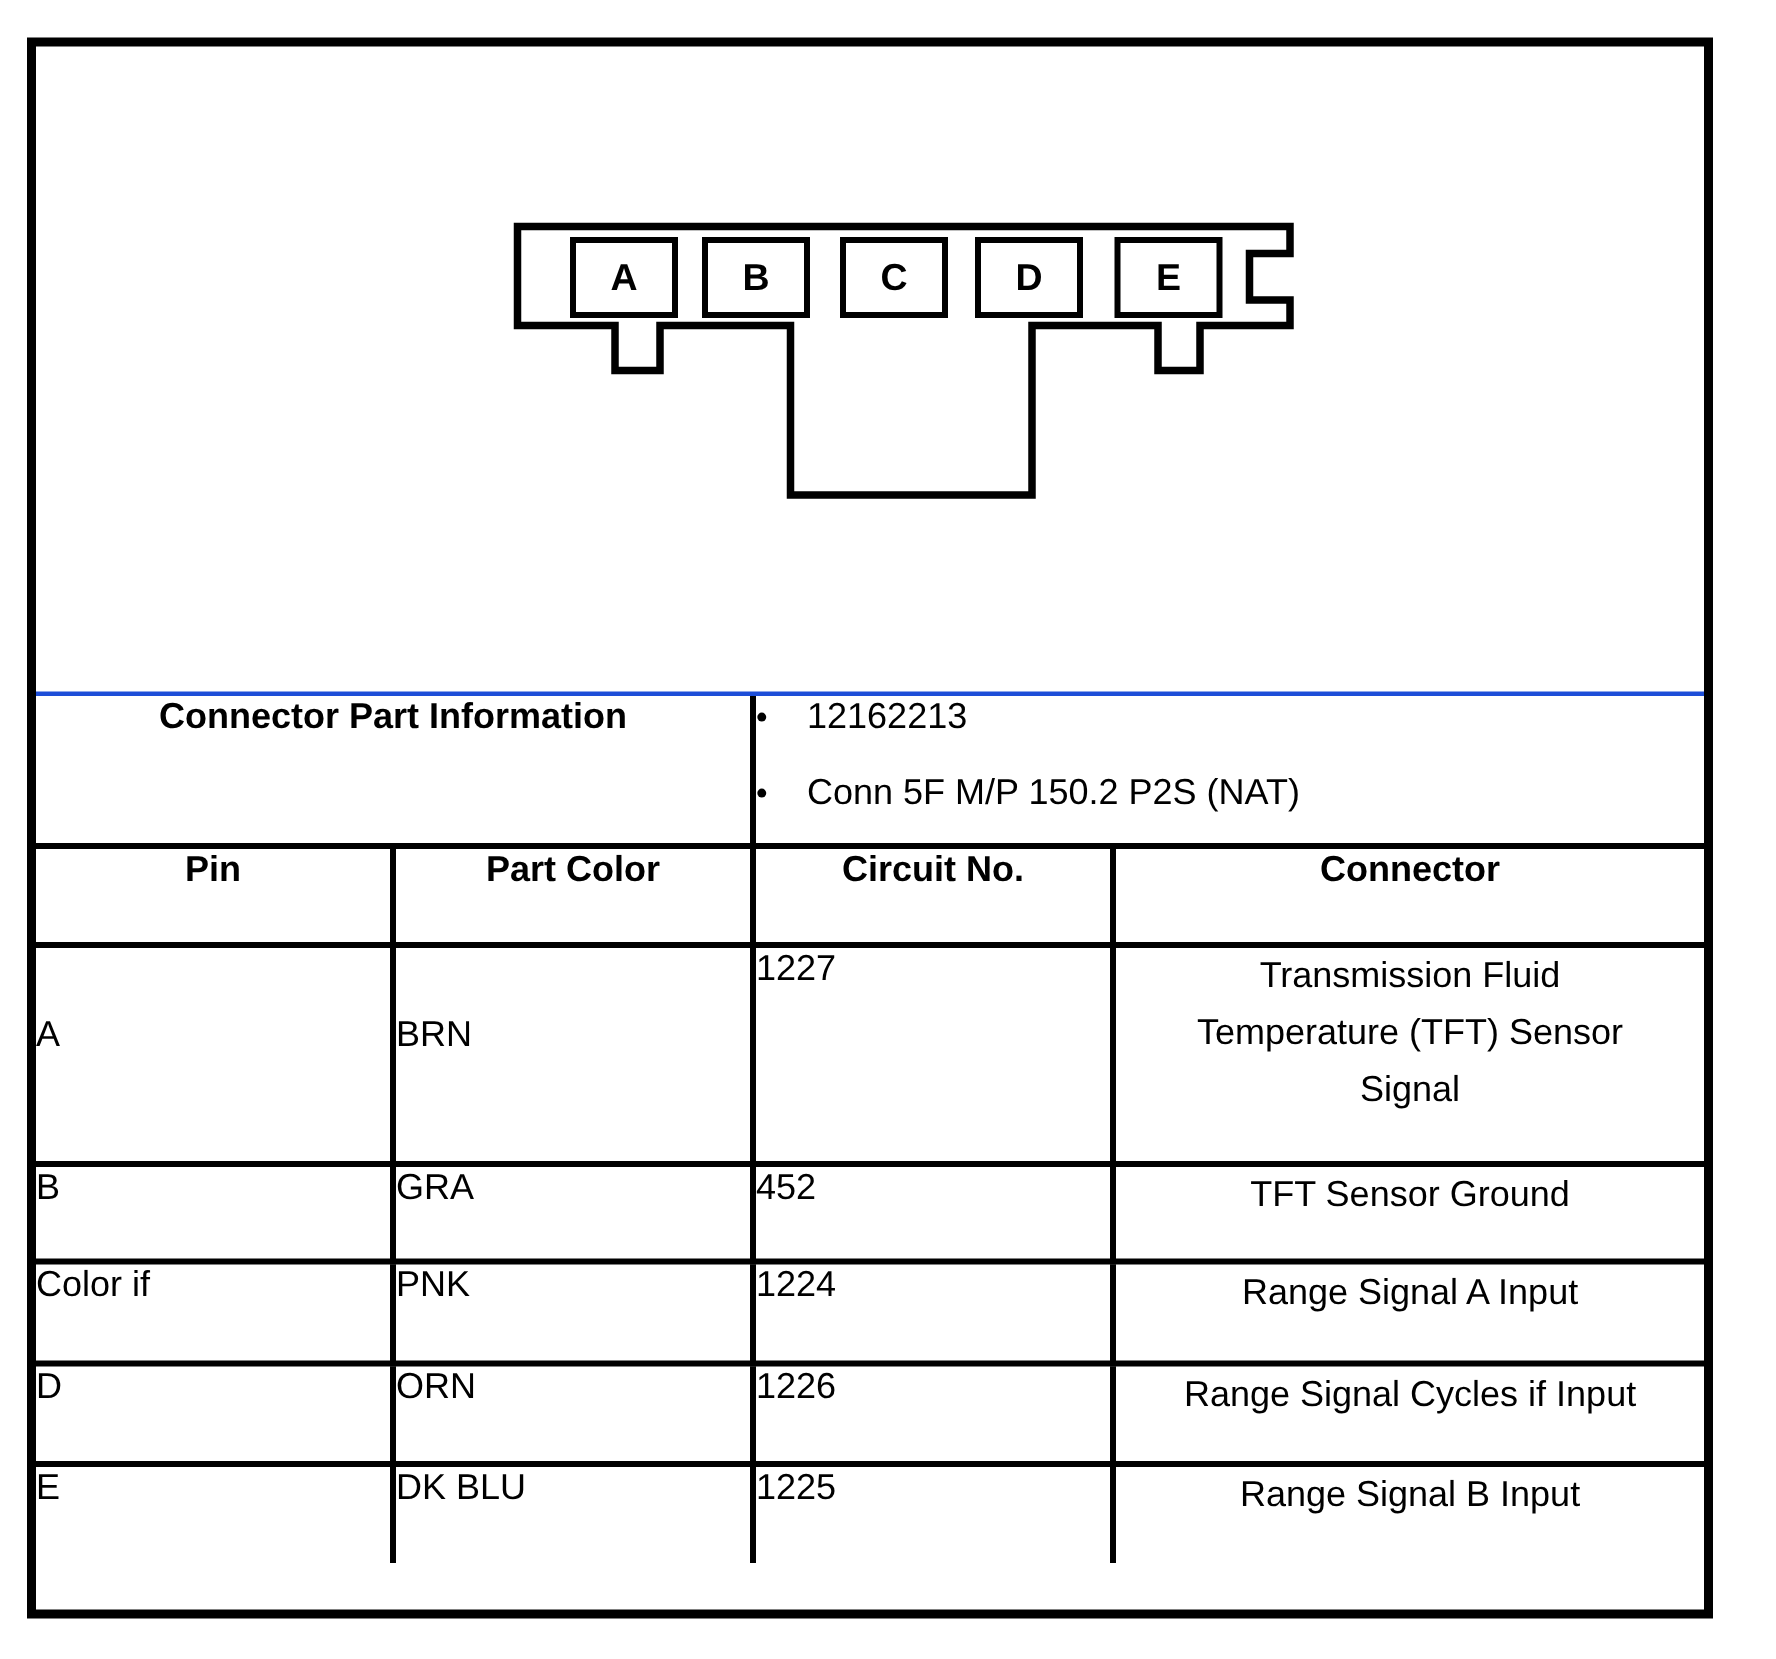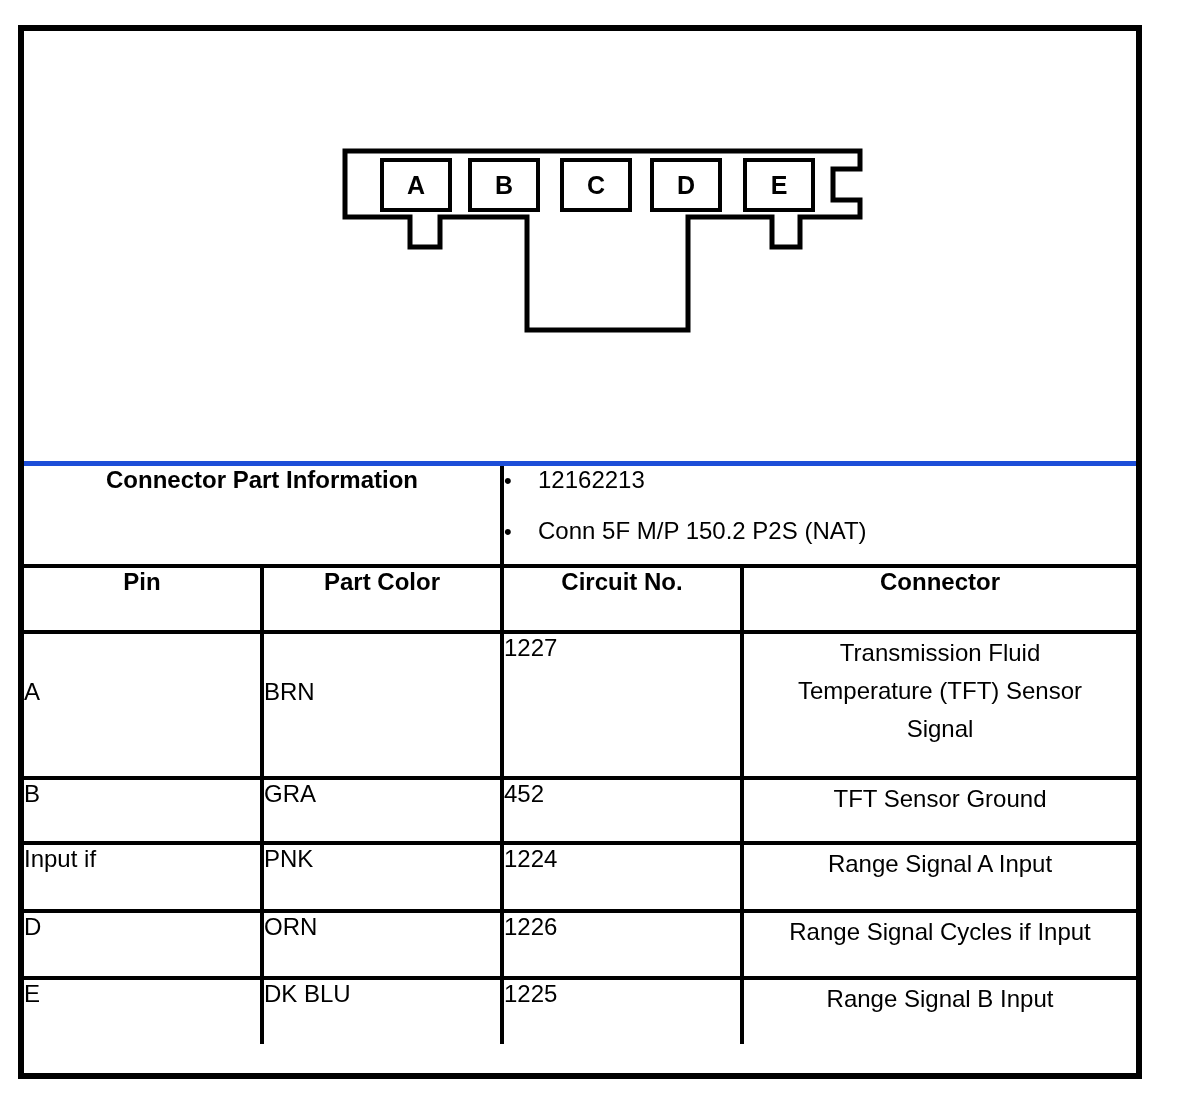--- a/index.html
+++ b/index.html
@@ -50,21 +50,21 @@
   .pin-b { left: 468px; }
   .pin-c { left: 560px; }
   .pin-d { left: 650px; }
   .pin-e { left: 743px; }
 
   .table-wrap {
     position: absolute;
     left: 24px;
     top: 461px;
     width: 1112px;
-    border-top: 5px solid #1d4ed8;
+    border-top: 3px solid #1d4ed8;
   }
   table.conn-table {
     border-collapse: collapse;
     width: 1112px;
     table-layout: fixed;
   }
   .conn-table td {
     border: 4px solid #000000;
     vertical-align: top;
     font-size: 24px;
@@ -192,21 +192,21 @@
       </tr>
 
       <tr style="height:65px;">
         <td class="cell-center">B</td>
         <td class="cell-center">GRA</td>
         <td class="cell-center">452</td>
         <td class="cell-func">TFT Sensor Ground</td>
       </tr>
 
       <tr style="height:68px;">
-        <td class="cell-center">Input if</td>
+        <td class="cell-center">Color if</td>
         <td class="cell-center">PNK</td>
         <td class="cell-center">1224</td>
         <td class="cell-func">Range Signal A Input</td>
       </tr>
 
       <tr style="height:67px;">
         <td class="cell-center">D</td>
         <td class="cell-center">ORN</td>
         <td class="cell-center">1226</td>
         <td class="cell-func">Range Signal Cycles if Input</td>

